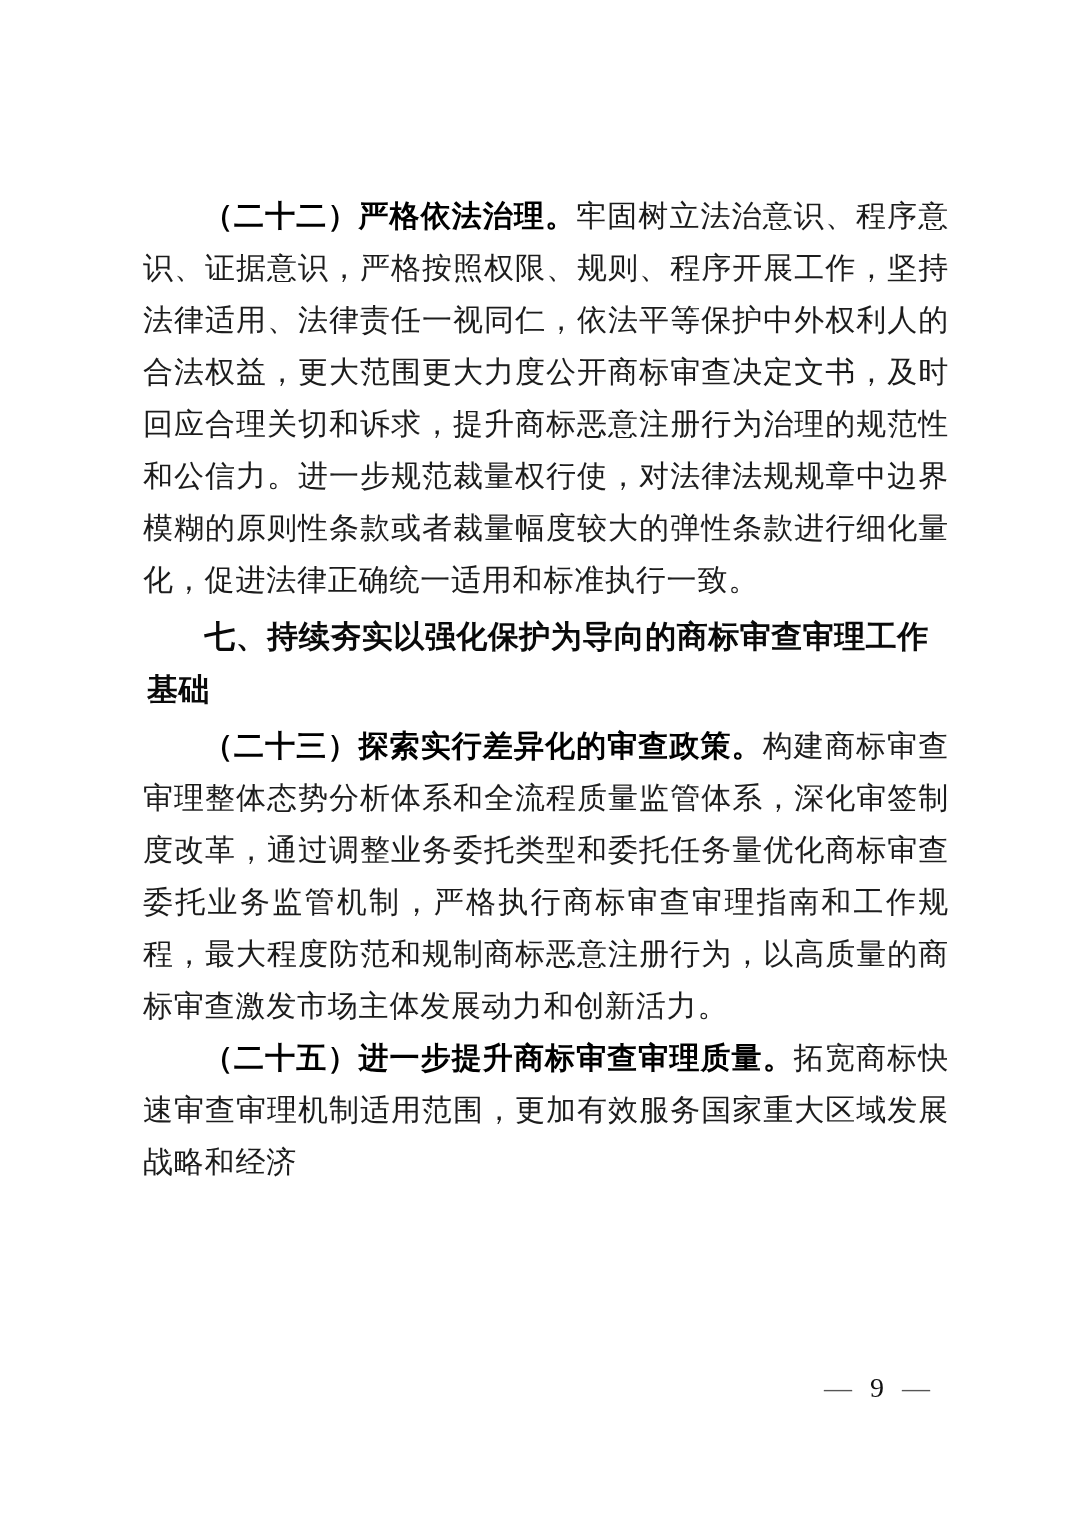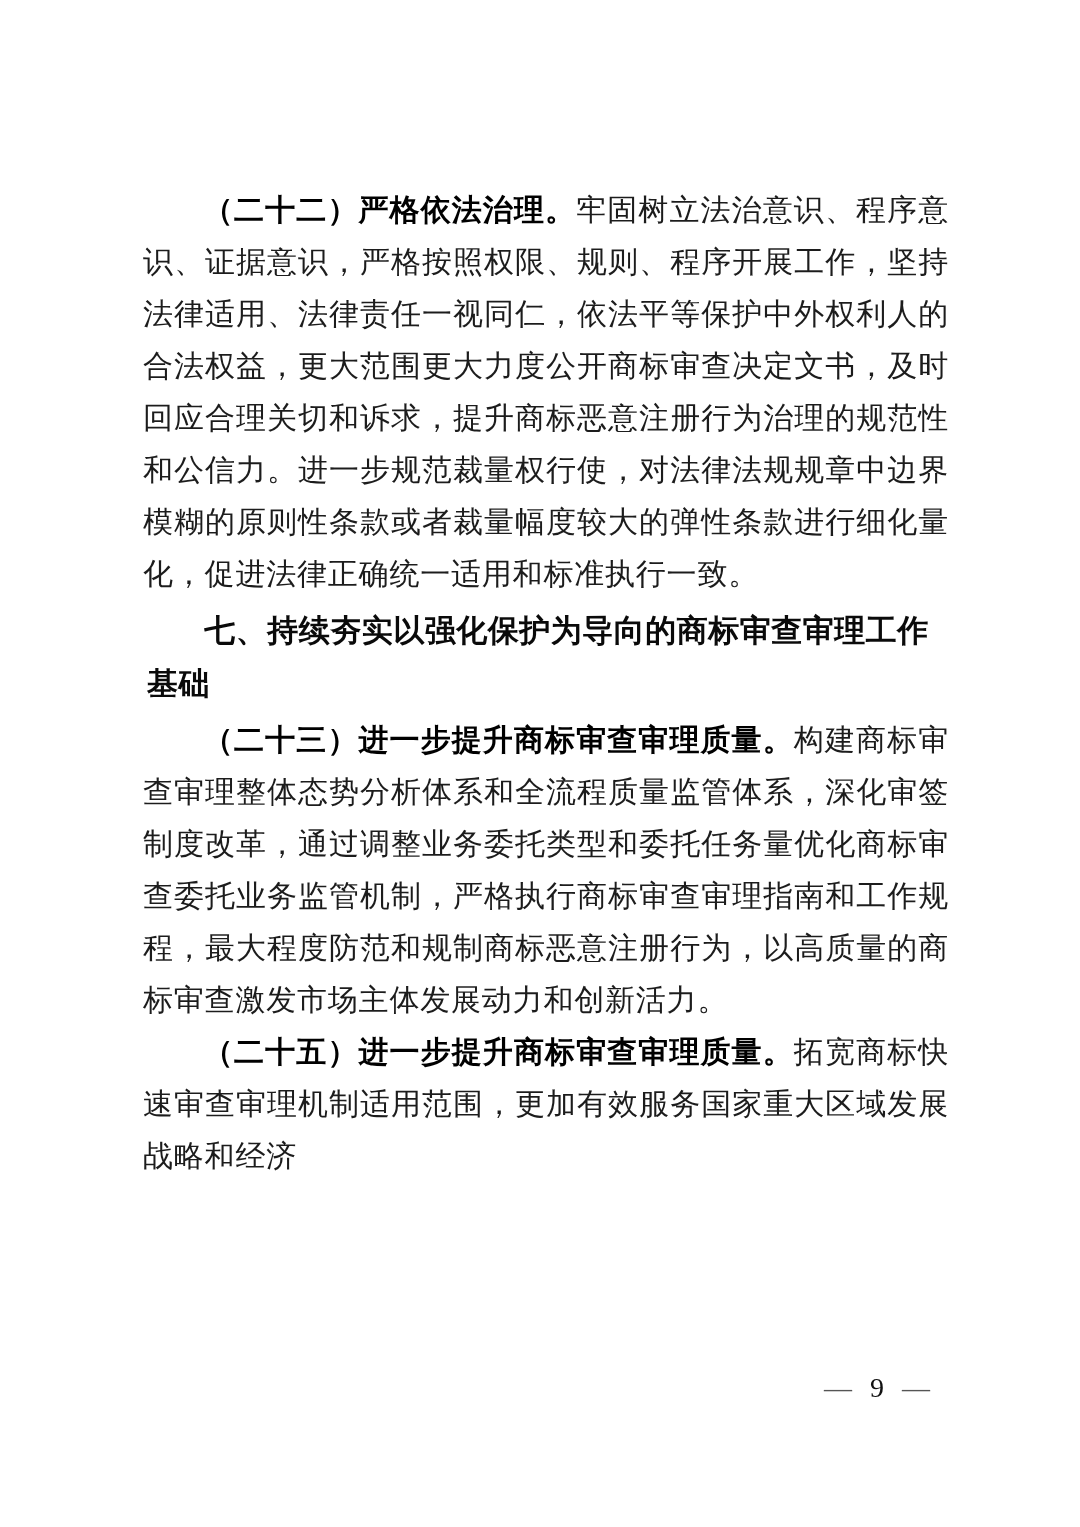--- a/index.html
+++ b/index.html
@@ -12,21 +12,21 @@
     width: 1080px;
     height: 1527px;
     background: #ffffff;
     overflow: hidden;
     font-family: "Liberation Serif", "DejaVu Serif", serif;
     color: #1c1c1c;
   }
   .content {
     position: absolute;
     left: 143px;
-    top: 184px;
+    top: 190px;
     width: 806px;
   }
   .body-para {
     margin: 0;
     font-size: 30px;
     line-height: 52px;
     text-align: justify;
     text-indent: 2em;
     letter-spacing: 0.8px;
     color: #1c1c1c;
@@ -70,21 +70,21 @@
 <body>
 
 <div class="page">
 
   <div class="content">
 
     <p class="body-para"><span class="lead">（二十二）严格依法治理。</span><span>牢固树立法治意识、程序意识、证据意识，严格按照权限、规则、程序开展工作，坚持法律适用、法律责任一视同仁，依法平等保护中外权利人的合法权益，更大范围更大力度公开商标审查决定文书，及时回应合理关切和诉求，提升商标恶意注册行为治理的规范性和公信力。进一步规范裁量权行使，对法律法规规章中边界模糊的原则性条款或者裁量幅度较大的弹性条款进行细化量化，促进法律正确统一适用和标准执行一致。</span></p>
 
     <h2 class="section-heading">七、持续夯实以强化保护为导向的商标审查审理工作基础</h2>
 
-    <p class="body-para"><span class="lead">（二十三）进一步提升商标审查审理质量。</span><span>构建商标审查审理整体态势分析体系和全流程质量监管体系，深化审签制度改革，通过调整业务委托类型和委托任务量优化商标审查委托业务监管机制，严格执行商标审查审理指南和工作规程，最大程度防范和规制商标恶意注册行为，以高质量的商标审查激发市场主体发展动力和创新活力。</span></p>
+    <p class="body-para"><span class="lead">（二十三）探索实行差异化的审查政策。</span><span>构建商标审查审理整体态势分析体系和全流程质量监管体系，深化审签制度改革，通过调整业务委托类型和委托任务量优化商标审查委托业务监管机制，严格执行商标审查审理指南和工作规程，最大程度防范和规制商标恶意注册行为，以高质量的商标审查激发市场主体发展动力和创新活力。</span></p>
 
 
     <p class="body-para"><span class="lead">（二十五）进一步提升商标审查审理质量。</span><span>拓宽商标快速审查审理机制适用范围，更加有效服务国家重大区域发展战略和经济</span></p>
 
   </div>
 
   <div class="page-footer">
     <span class="dash">—</span><span class="page-num">9</span><span class="dash">—</span>
   </div>
 

